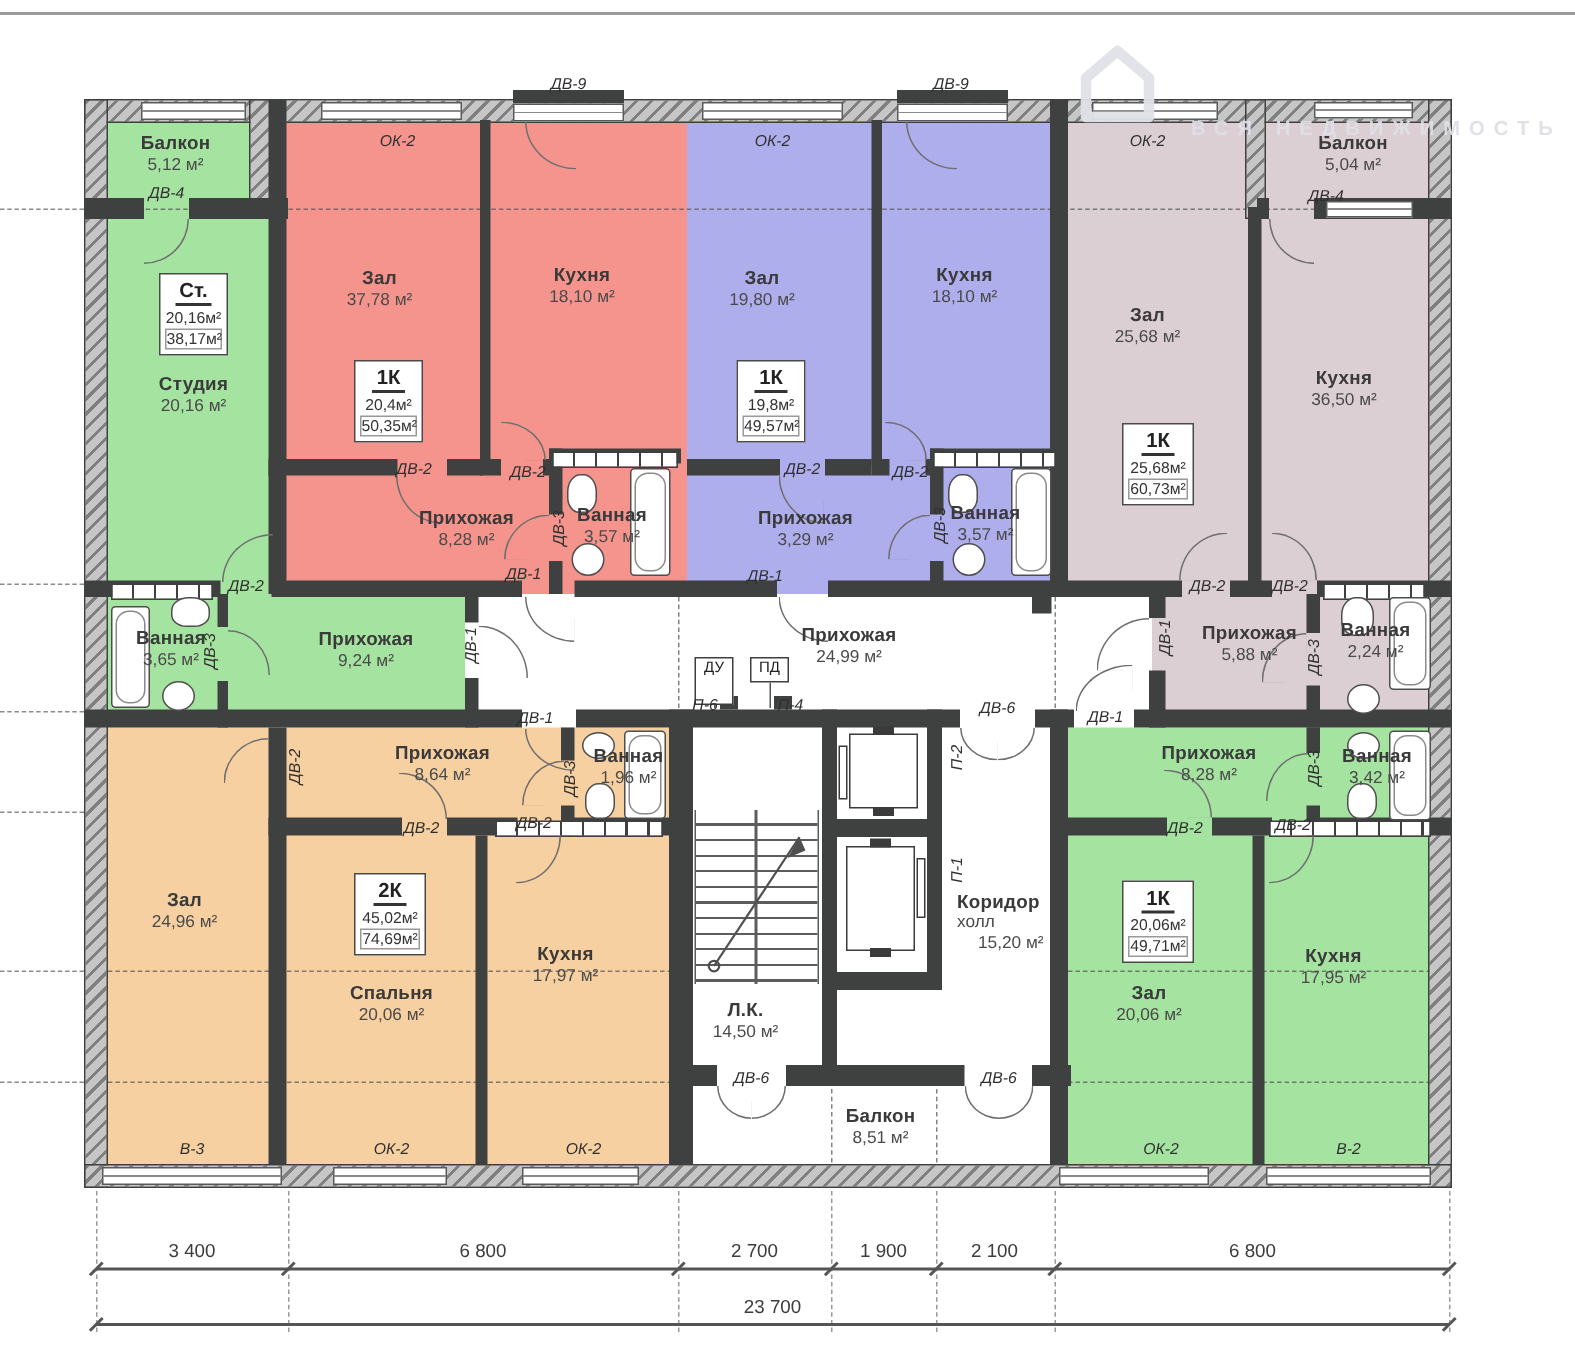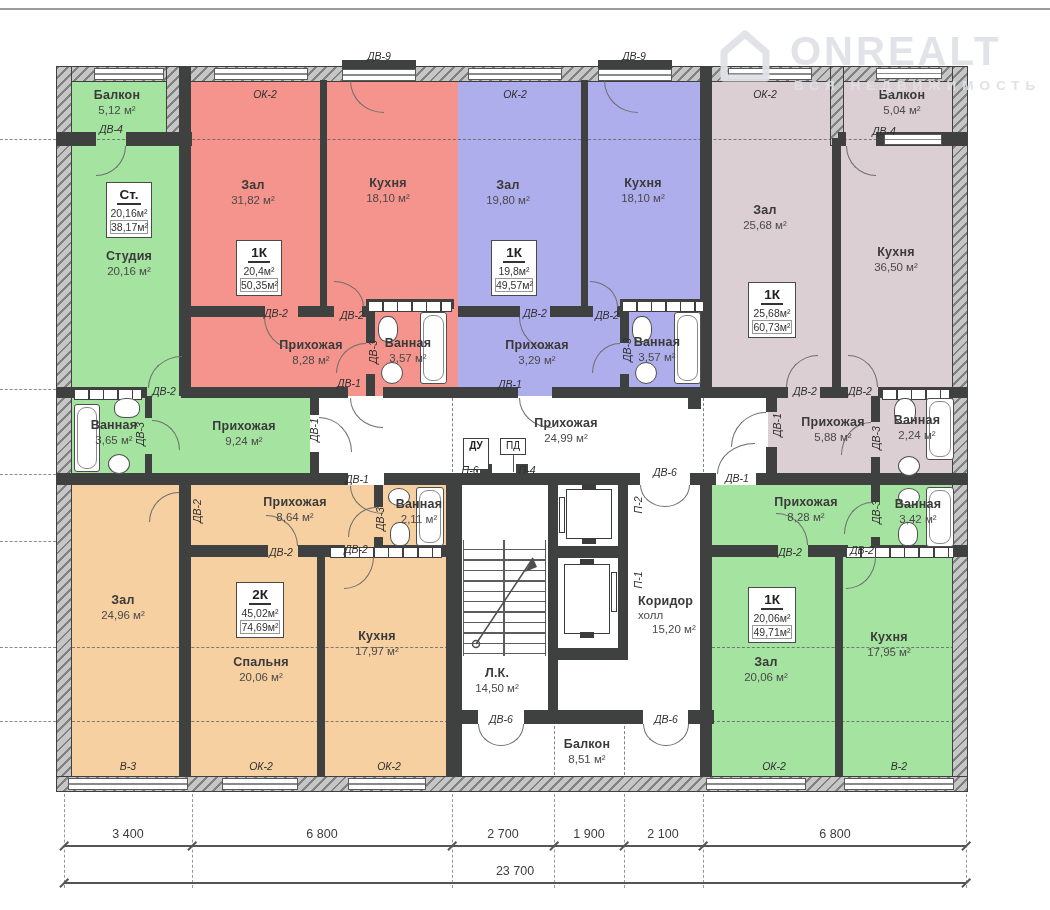--- a/index.html
+++ b/index.html
@@ -258,21 +258,21 @@
   </svg>
   <div class="cab" style="left:566px;top:489px;width:46px;height:50px;"></div>
   <div class="lw" style="left:582px;top:484px;width:14px;height:6px;"></div>
   <div class="lw" style="left:582px;top:538px;width:14px;height:6px;"></div>
   <div class="cab" style="left:559px;top:497px;width:6px;height:36px;"></div>
   <div class="cab" style="left:564px;top:564px;width:46px;height:70px;"></div>
   <div class="lw" style="left:580px;top:559px;width:14px;height:6px;"></div>
   <div class="lw" style="left:580px;top:632px;width:14px;height:6px;"></div>
   <div class="cab" style="left:611px;top:572px;width:6px;height:40px;"></div>
 
-  <div class="dubox" style="left:463px;top:438px;width:26px;height:32px;font-weight:bold;">ДУ</div>
+  <div class="dubox" style="left:463px;top:438px;width:26px;height:32px;">ДУ</div>
   <div class="dubox" style="left:500px;top:438px;width:26px;height:17px;">ПД</div>
   <div class="lead" style="left:476px;top:455px;width:1px;height:17px;"></div>
   <div class="lead" style="left:513px;top:455px;width:1px;height:17px;"></div>
 
   <div class="badge" style="left:106px;top:182px;width:46px;">
     <div class="bt">Ст.</div>
     <div class="b1">20,16м²</div>
     <div class="b2">38,17м²</div>
   </div>
   <div class="badge" style="left:236px;top:240px;width:46px;">
@@ -312,21 +312,21 @@
   <div class="rl" style="left:244px;top:419px;">
     <div class="rn">Прихожая</div>
     <div class="ra">9,24 м²</div>
   </div>
   <div class="rl" style="left:114px;top:418px;z-index:5;">
     <div class="rn">Ванная</div>
     <div class="ra">3,65 м²</div>
   </div>
   <div class="rl" style="left:253px;top:178px;">
     <div class="rn">Зал</div>
-    <div class="ra">31,82 м²</div>
+    <div class="ra">37,78 м²</div>
   </div>
   <div class="rl" style="left:388px;top:176px;">
     <div class="rn">Кухня</div>
     <div class="ra">18,10 м²</div>
   </div>
   <div class="rl" style="left:311px;top:338px;">
     <div class="rn">Прихожая</div>
     <div class="ra">8,28 м²</div>
   </div>
   <div class="rl" style="left:408px;top:336px;z-index:5;">
@@ -380,21 +380,21 @@
   <div class="rl" style="left:377px;top:629px;">
     <div class="rn">Кухня</div>
     <div class="ra">17,97 м²</div>
   </div>
   <div class="rl" style="left:295px;top:495px;">
     <div class="rn">Прихожая</div>
     <div class="ra">8,64 м²</div>
   </div>
   <div class="rl" style="left:419px;top:497px;z-index:5;">
     <div class="rn">Ванная</div>
-    <div class="ra">2,11 м²</div>
+    <div class="ra">1,96 м²</div>
   </div>
   <div class="rl" style="left:766px;top:655px;">
     <div class="rn">Зал</div>
     <div class="ra">20,06 м²</div>
   </div>
   <div class="rl" style="left:889px;top:630px;">
     <div class="rn">Кухня</div>
     <div class="ra">17,95 м²</div>
   </div>
   <div class="rl" style="left:806px;top:495px;">
@@ -489,15 +489,14 @@
   <div class="dim" style="left:663px;top:827px;">2 100</div>
   <div class="dim" style="left:835px;top:827px;">6 800</div>
   <div class="dimline" style="left:64px;top:882px;width:902px;height:1.5px;"></div>
   <div class="slash" style="left:58px;top:882px;"></div>
   <div class="slash" style="left:960px;top:882px;"></div>
   <div class="dim" style="left:515px;top:864px;">23 700</div>
 
   <svg class="abs" style="left:712px;top:22px;width:66px;height:60px;z-index:9;" viewBox="0 0 66 60">
     <path d="M12 56 V30 L33 12 L54 30 V56 Z" fill="none" stroke="rgba(223,225,231,.95)" stroke-width="7" stroke-linejoin="round"></path>
   </svg>
-  <div class="wm-brand" style="left:790px;top:29px;">ONREALT</div>
   <div class="wm-tag" style="left:794px;top:78px;">ВСЯ НЕДВИЖИМОСТЬ</div>
 </div>
 
 </body></html>

